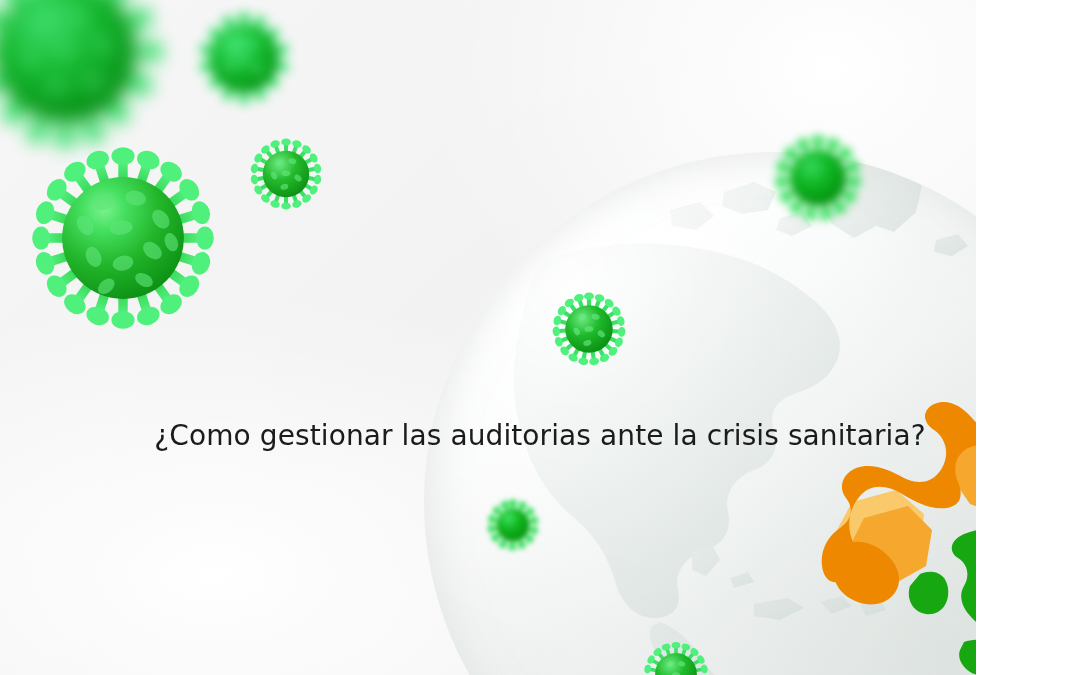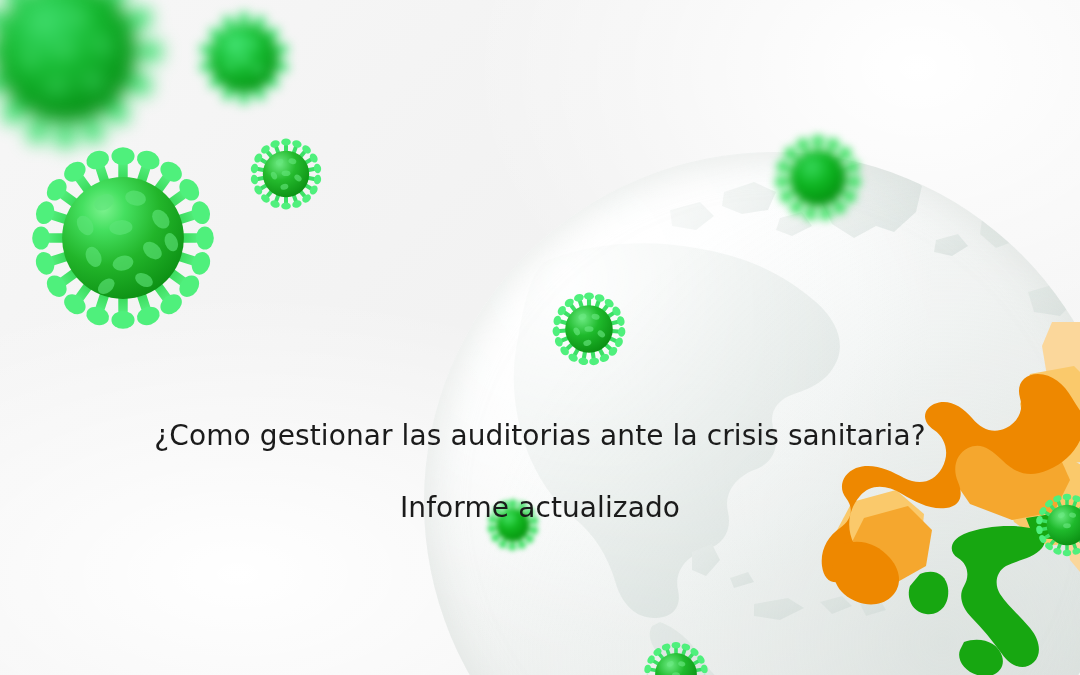--- a/index.html
+++ b/index.html
@@ -3,21 +3,21 @@
 <meta charset="utf-8">
 <title>Informe COVID</title>
 <style>
   html, body {
     margin: 0;
     padding: 0;
     background: #ffffff;
   }
   #stage {
     position: relative;
-    width: 1080px;
+    width: 976px;
     height: 675px;
     overflow: hidden;
     background: #f5f5f5;
     font-family: "DejaVu Sans", "Liberation Sans", sans-serif;
   }
   
   .bg-wash {
     position: absolute;
     inset: 0;
     background:
@@ -649,16 +649,15 @@
       <g fill="#6cea84" opacity="0.6">
         <ellipse cx="84" cy="72" rx="10" ry="7" transform="rotate(-26 84 72)"></ellipse>
         <ellipse cx="116" cy="72" rx="10" ry="7" transform="rotate(14 116 72)"></ellipse>
         <ellipse cx="100" cy="102" rx="11" ry="7"></ellipse>
       </g>
     </svg>
   </div>
 
   <div class="headline">
     <span class="l1">¿Como gestionar las auditorias ante la crisis sanitaria?</span>
-    <span class="l2">Informe actualizado</span>
   </div>
 
 </div>
 
 </body></html>

